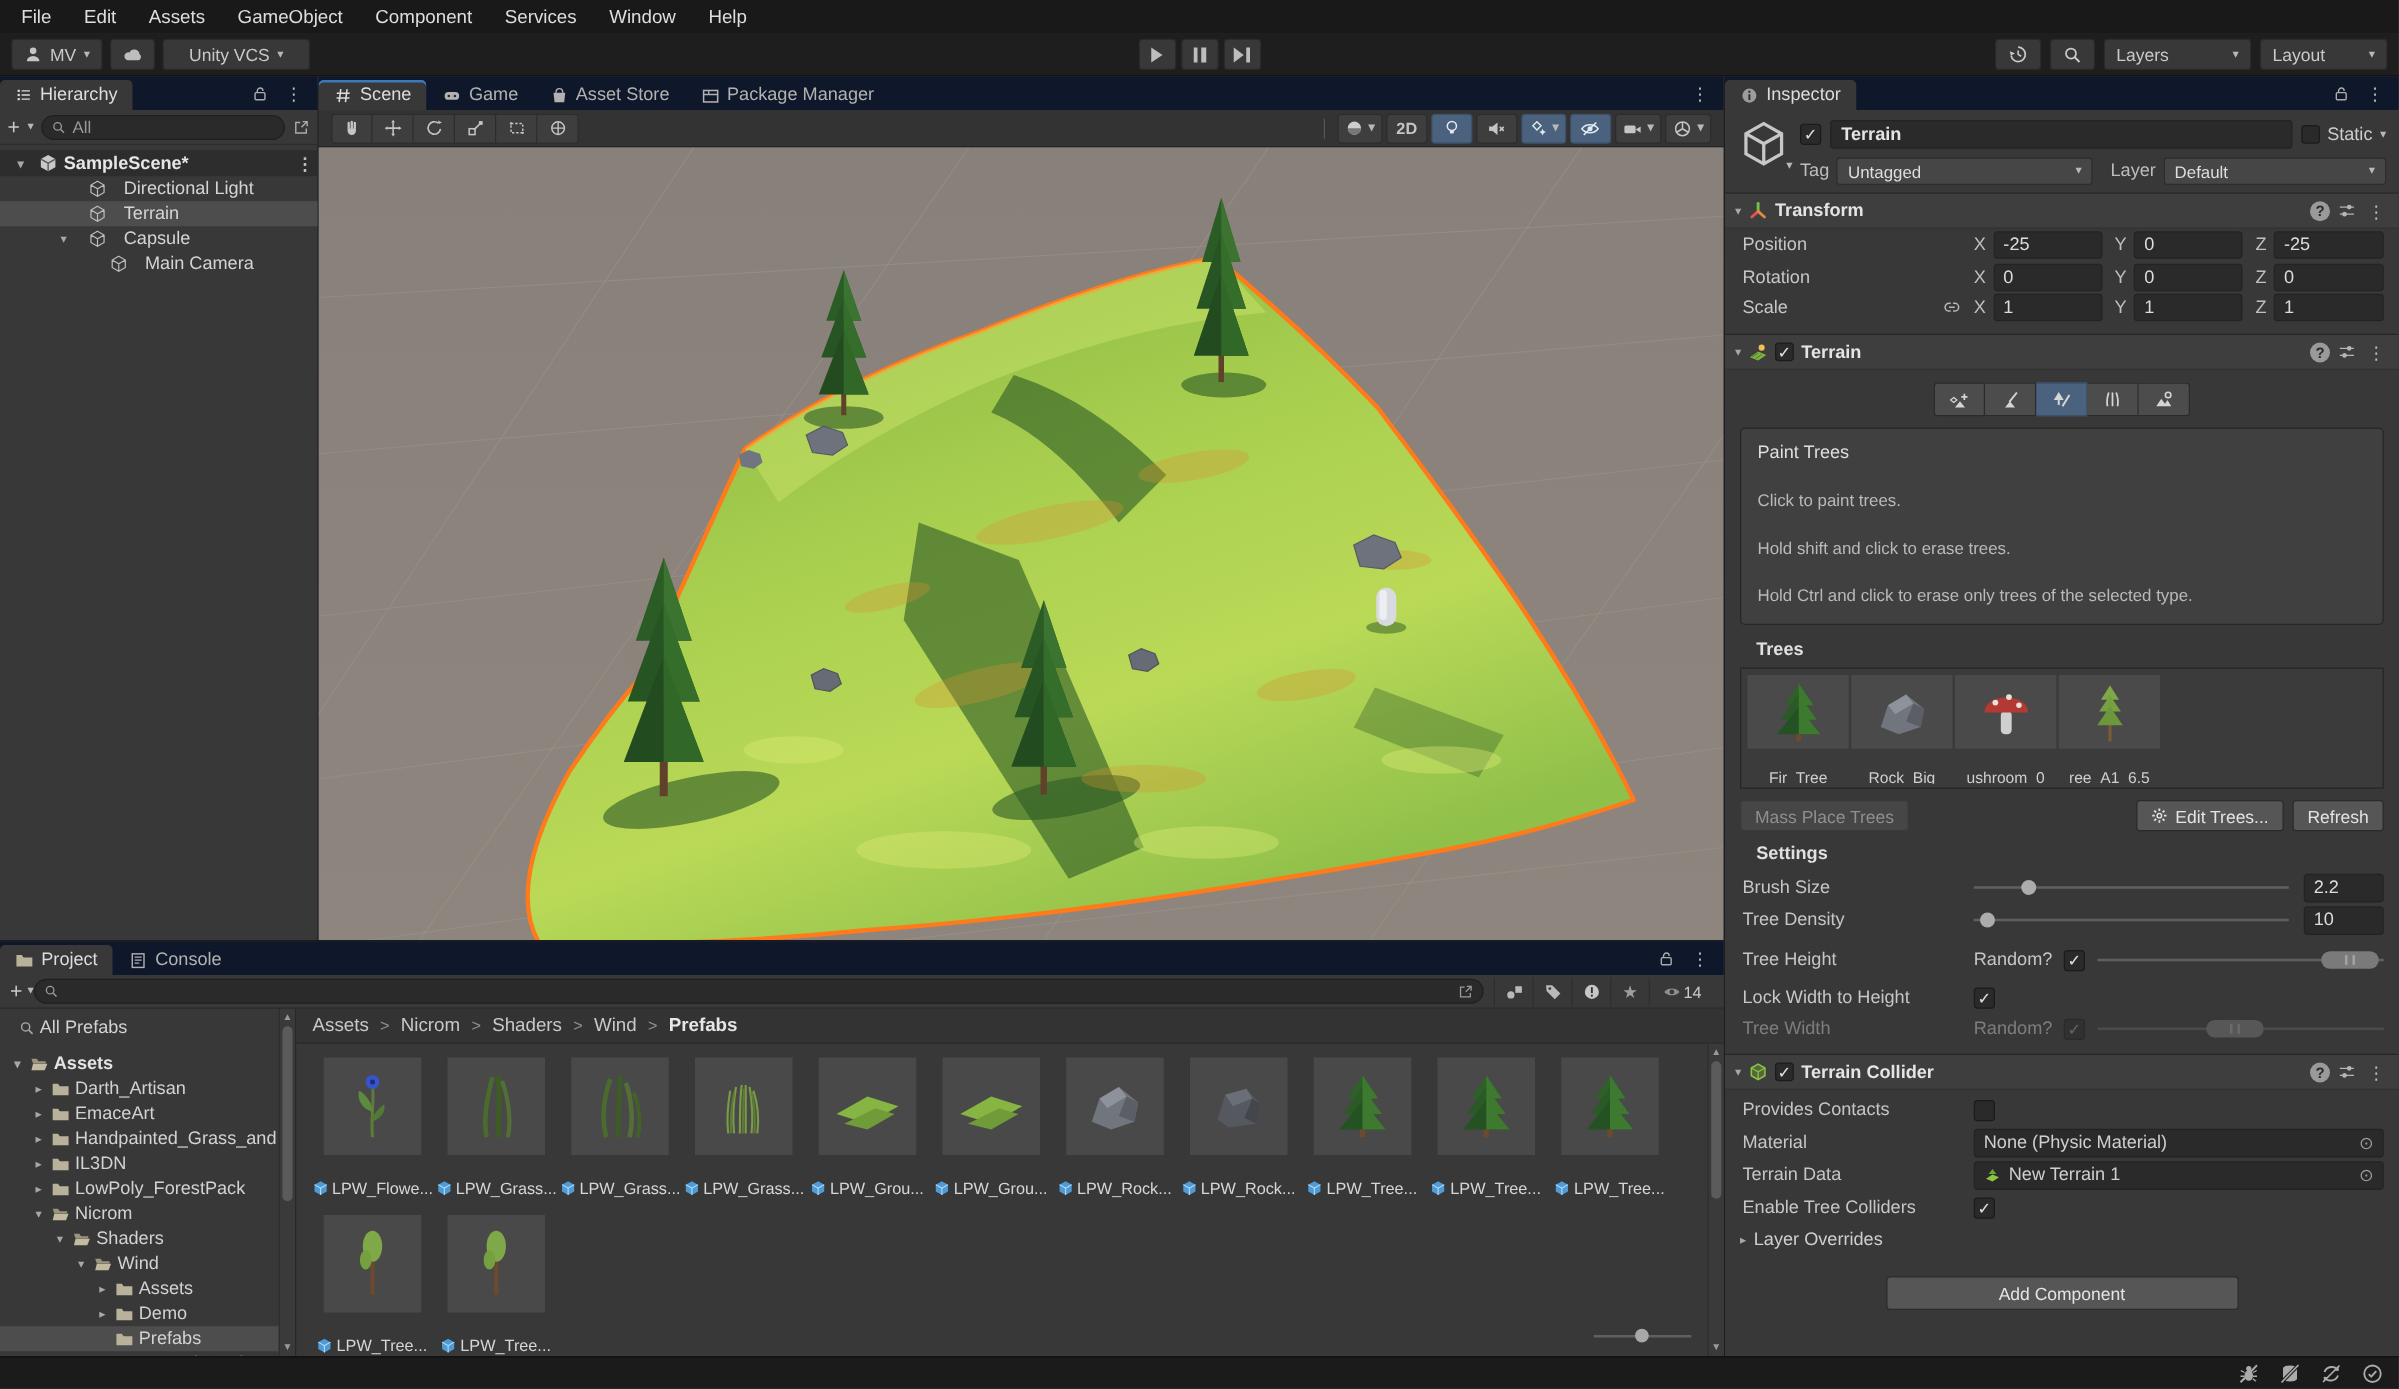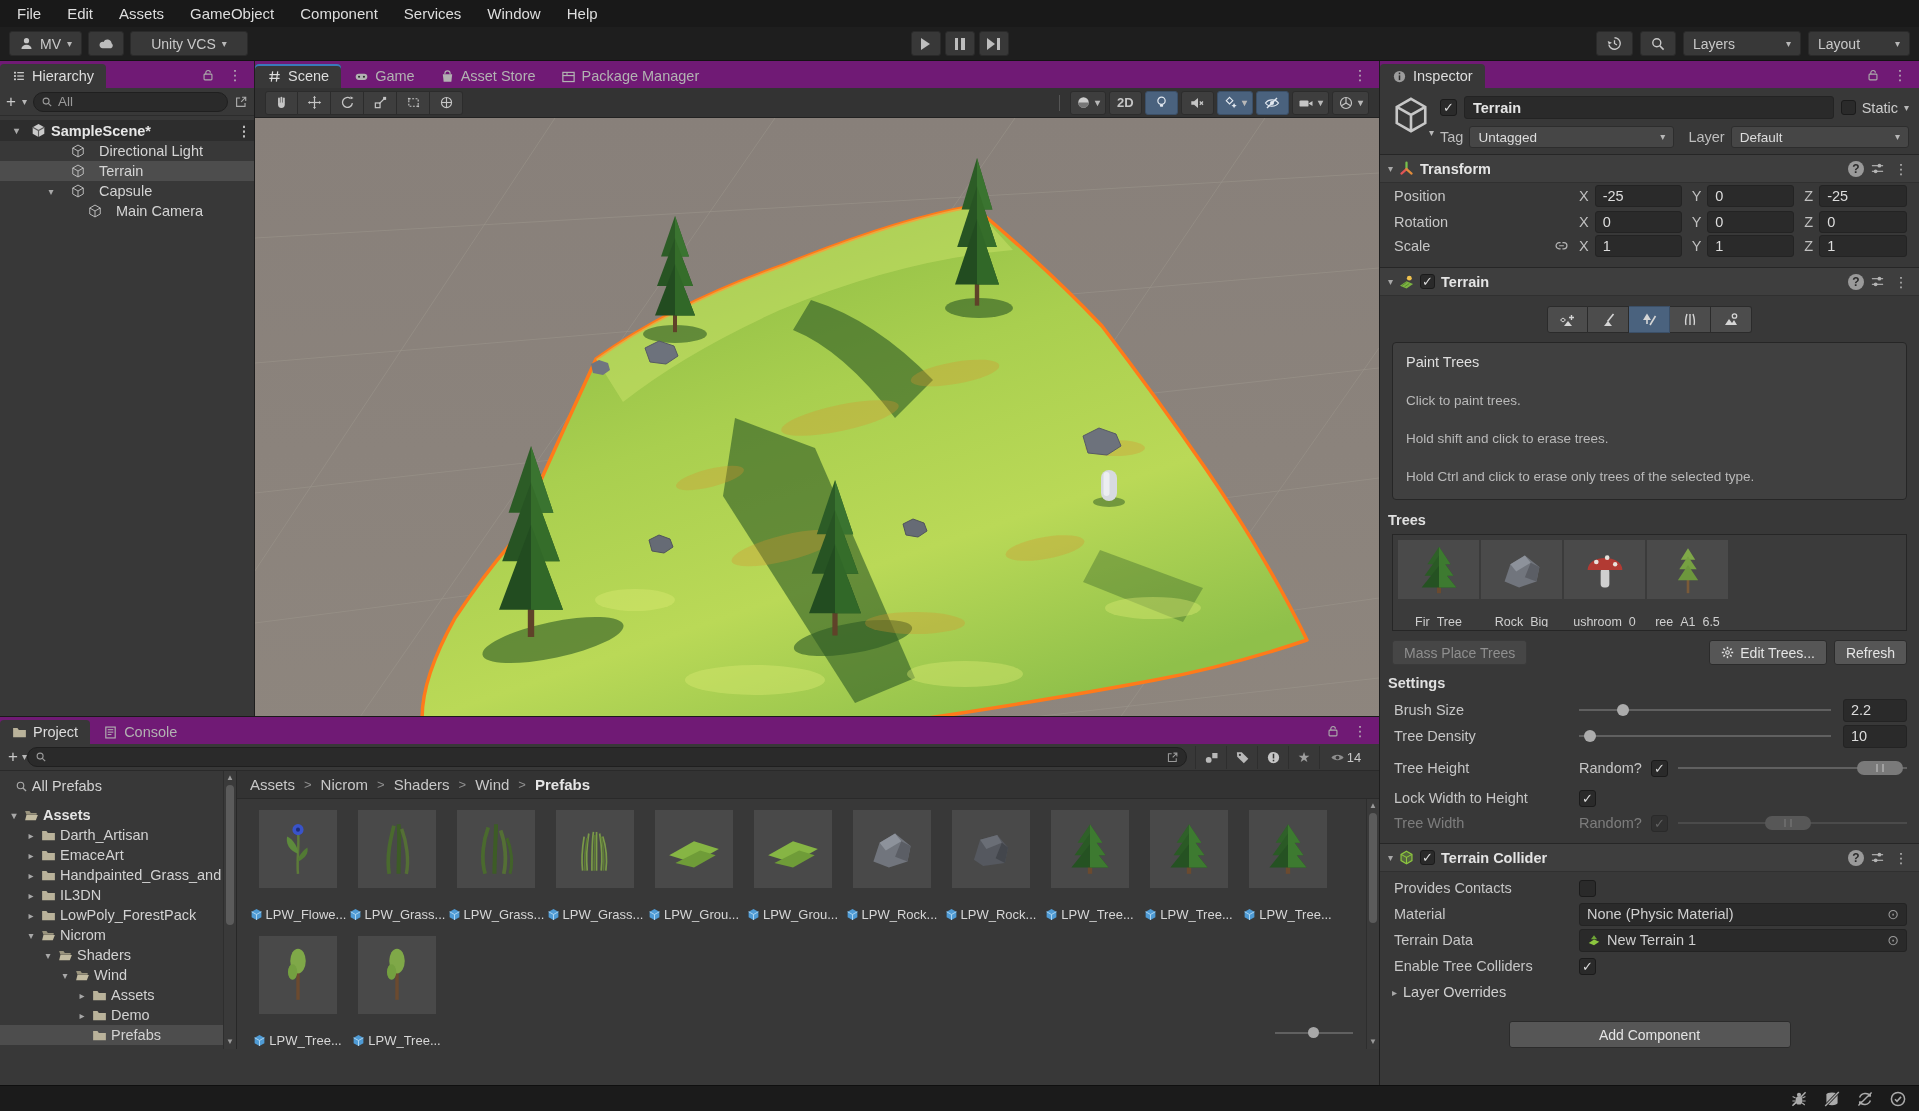--- a/index.html
+++ b/index.html
@@ -16,21 +16,21 @@
   .tbtn{height:25px;background:#383838;border:1px solid #2A2A2A;border-radius:3px;display:flex;align-items:center;justify-content:center;color:#C9C9C9;padding:0 9px;gap:6px;font-size:14px}
   #tb-left{display:flex;gap:6px}
   #tb-center{position:absolute;left:50%;transform:translateX(-50%);display:flex;gap:4px}
   .playbtn{width:30px;height:25px;background:#383838;border:1px solid #2A2A2A;border-radius:3px;display:flex;align-items:center;justify-content:center}
   .tri{width:0;height:0;border-left:9px solid #BDBDBD;border-top:6px solid transparent;border-bottom:6px solid transparent}
   .pausebars{display:flex;gap:3px}.pausebars i{display:block;width:3.5px;height:12px;background:#BDBDBD}
   .stepbar{display:block;width:3px;height:12px;background:#BDBDBD;margin-left:2px}
   #tb-right{margin-left:auto;display:flex;gap:7px}
   .ddl{justify-content:space-between}
   
-  .tabbar{height:27px;background:#701a75;display:flex;align-items:flex-end;position:relative;flex:none}
+  .tabbar{height:27px;background:#0f172a;display:flex;align-items:flex-end;position:relative;flex:none}
   .tab{height:24px;display:flex;align-items:center;gap:6px;padding:0 12px;background:#383838;border-radius:4px 4px 0 0;color:#DDD;font-size:14.5px;margin-right:1px;position:relative}
   .tab.inactive{background:transparent;color:#B2B2B2}
   .tab.focused{box-shadow:inset 0 2px 0 #3A79BB}
   .bar-icons{margin-left:auto;display:flex;align-items:center;gap:10px;padding:0 9px;height:27px}
   
   #hierarchy{position:absolute;left:0;top:61px;width:255px;height:691px;background:#383838;border-right:1px solid #1E1E1E;display:flex;flex-direction:column}
   #h-toolbar{height:28px;display:flex;align-items:center;padding:0 6px;gap:6px;border-bottom:1px solid #2C2C2C}
   .searchbox{flex:1;height:20px;background:#2A2A2A;border:1px solid #1F1F1F;border-radius:10px;display:flex;align-items:center;padding:0 7px;gap:5px;color:#9A9A9A;font-size:13.5px}
   .hrow{height:20px;display:flex;align-items:center;font-size:14.5px;color:#D4D4D4;gap:14px;padding-left:calc(28px + var(--d,0)*17px);white-space:nowrap}
   .hrow.selected{background:#4D4D4D}
@@ -77,21 +77,21 @@
   .numfield{flex:1;height:22px;background:#2A2A2A;border:1px solid #232323;border-radius:3px;padding:0 7px;display:flex;align-items:center;color:#DDD;min-width:0}
   .linkic{color:#B5B5B5;margin-right:-2px}
   .tools{display:flex;justify-content:center;margin:10px 0 9px}
   .tool{width:41px;height:27px;background:#4C4C4C;border:1px solid #2B2B2B;border-left-width:0;display:flex;align-items:center;justify-content:center;color:#D5D5D5}
   .tool:first-child{border-left-width:1px;border-radius:3px 0 0 3px}
   .tool:last-child{border-radius:0 3px 3px 0}
   .tool.active{background:#4A627E;border-color:#3B4F67}
   .paintbox{margin:4px 12px 0;background:#404040;border:1px solid #262626;border-radius:4px;padding:11px 13px 15px}
   .pb-title{font-weight:normal;color:#DFDFDF}
   .pb-line{color:#B9B9B9;font-size:13.5px;margin-top:23px}
-  .seclabel{font-weight:bold;color:#E0E0E0;padding:12px 8px 6px}
+  .seclabel{font-weight:bold;color:#E0E0E0;padding:12px 25px 6px}
   .palette{margin:0 12px;background:#3B3B3B;border:1px solid #262626;padding:5px 5px 3px;display:flex;gap:2px;height:97px}
   .pal{width:81px;display:flex;flex-direction:column;align-items:center}
   .pal .pthumb{width:81px;height:71px;background:#4A4A4A;display:flex;align-items:center;justify-content:center}
   .pal .plabel{font-size:12.5px;color:#CFCFCF;max-width:81px;white-space:nowrap;overflow:hidden;margin-top:16px}
   .btnrow{display:flex;align-items:center;margin:9px 12px 0;gap:7px}
   .btn{height:25px;background:#565656;border:1px solid #2B2B2B;border-radius:3px;padding:0 11px;color:#E4E4E4;display:flex;align-items:center;justify-content:center;gap:6px;font-size:14px;white-space:nowrap}
   .btn.disabled{background:#464646;color:#8F8F8F;border-color:#3A3A3A}
   .slider{flex:1;position:relative;height:22px;margin-right:12px}
   .slider .track,.range .track{position:absolute;left:0;right:0;top:10px;height:2px;background:#606060}
   .slider .knob{position:absolute;top:5px;width:12px;height:12px;border-radius:50%;background:#ACACAC}
@@ -100,21 +100,21 @@
   .range{flex:1;position:relative;height:22px}
   .pill{position:absolute;top:4px;width:46px;height:14px;background:#7A7A7A;border-radius:7px;display:flex;align-items:center;justify-content:center;gap:4px}
   .pill i{display:block;width:2px;height:8px;background:#A2A2A2}
   .objfield{flex:1;height:23px;background:#2A2A2A;border:1px solid #232323;border-radius:3px;display:flex;align-items:center;padding:0 7px;gap:6px;color:#CFCFCF;min-width:0}
   .objfield .flex1{flex:1;white-space:nowrap;overflow:hidden}
   .pickdot{color:#9A9A9A;font-size:14px}
   .foldrow{display:flex;align-items:center;gap:6px;height:26px;padding:0 12px;color:#CFCFCF}
   .addwrap{display:flex;justify-content:center;margin-top:16px}
   .addbtn{width:282px;height:27px}
   
-  #project{position:absolute;left:0;top:716px;width:1379px;height:333px;background:#383838;border-top:1px solid #1A1A1A;display:flex;flex-direction:column}
+  #project{position:absolute;left:0;top:752px;width:1379px;height:333px;background:#383838;border-top:1px solid #1A1A1A;display:flex;flex-direction:column}
   #p-toolbar{height:27px;background:#383838;border-bottom:1px solid #2A2A2A;display:flex;align-items:center;padding:0 8px;flex:none}
   #p-search{width:402px;height:20px;margin-left:auto}
   .ptool-grp{display:flex;align-items:center;margin-left:8px}
   .ptool-btn{width:31px;height:23px;display:flex;align-items:center;justify-content:center;border-left:1px solid #2E2E2E;color:#B9B9B9;gap:2px}
   #p-body{flex:1;display:flex;min-height:0}
   #p-tree{width:237px;border-right:1px solid #282828;position:relative;padding-top:5px;overflow:hidden;flex:none}
   .prow{height:20px;display:flex;align-items:center;gap:4px;padding-left:calc(8px + var(--d,0)*17px);color:#D2D2D2;white-space:nowrap;overflow:hidden;font-size:14.5px}
   .prow.selected{background:#4D4D4D}
   .prow.bold{font-weight:bold;color:#E4E4E4}
   .prow .arrow{visibility:hidden}

